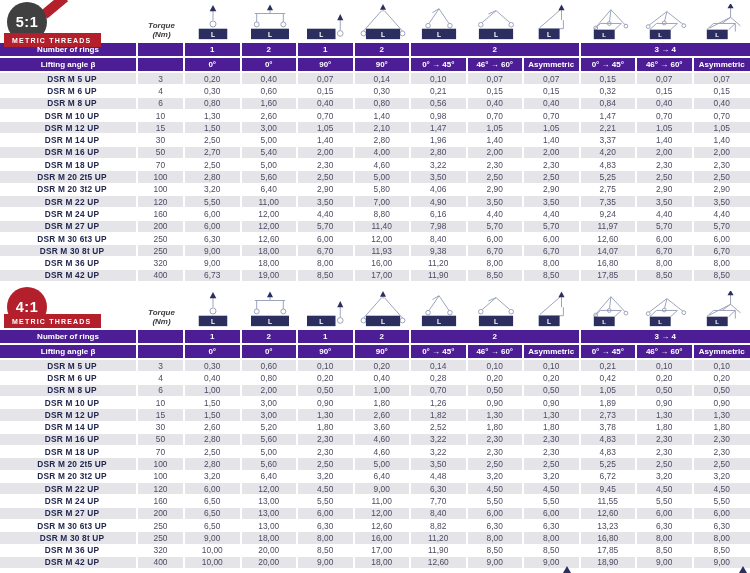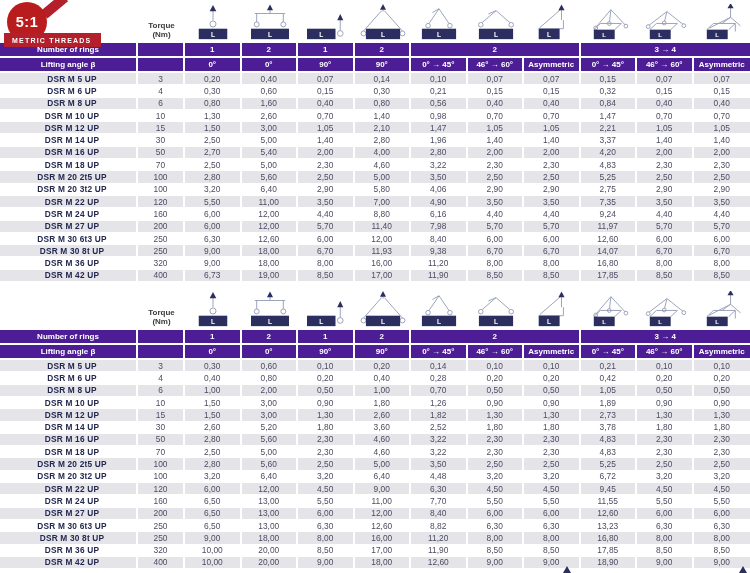--- a/index.html
+++ b/index.html
@@ -27,21 +27,21 @@
     background:#b3202b;transform:rotate(-40deg);z-index:1;
   }
   .metric-threads{
     position:absolute;left:4px;bottom:-4px;background:#b3202b;color:#fff;
     font-size:7px;font-weight:bold;letter-spacing:1.2px;
     padding:3.5px 10px 3.5px 8px;z-index:3;white-space:nowrap;
   }
   .later .metric-threads{bottom:2px;}
   .torque-head{
     grid-column:2;align-self:end;padding-bottom:3px;text-align:center;
-    font-size:8px;font-weight:bold;color:#3b3b3b;line-height:1.2;
+    font-size:8px;font-weight:bold;color:#3b3b3b;line-height:1.2;font-style:italic;
   }
   .icon-cell{display:flex;align-items:flex-end;justify-content:center;padding-bottom:1px;}
   .icon-cell svg{display:block;}
 
   table.load-table{
     width:750px;border-collapse:separate;border-spacing:0;table-layout:fixed;
   }
   table.load-table th, table.load-table td{
     box-sizing:border-box;padding:0;margin:0;text-align:center;vertical-align:middle;
     white-space:nowrap;overflow:hidden;
@@ -70,21 +70,21 @@
 </style>
 </head>
 <body>
 
 <div id="sections">
   <div class="ratio-section">
     <div class="section-head">
       <div class="head-grid">
         <div class="badge-wrap">
           <div class="badge-ribbon"></div>
-          <div class="ratio-badge" style="background: #b91c1c; justify-content: center;">
+          <div class="ratio-badge" style="background: #404040; justify-content: center;">
             <span>5:1</span>
           </div>
           <div class="metric-threads">METRIC THREADS</div>
         </div>
         <div class="torque-head">
           <div>Torque</div>
           <div>(Nm)</div>
         </div>
 
         <div class="icon-cell">
@@ -490,20 +490,27 @@
             <td>8,50</td>
             <td>8,50</td>
           </tr>
         </tbody>
     </table>
   </div>
 
   <div class="ratio-section later">
     <div class="section-head">
       <div class="head-grid">
+        <div class="badge-wrap">
+
+          <div class="ratio-badge" style="background: rgb(179, 32, 43);">
+            <span>4:1</span>
+          </div>
+          <div class="metric-threads">METRIC THREADS</div>
+        </div>
         <div class="torque-head">
           <div>Torque</div>
           <div>(Nm)</div>
         </div>
 
         <div class="icon-cell">
           <svg width="54" height="38" viewBox="0 0 56 40">
             <g stroke="#98a0b8" stroke-width="1" fill="none">
               <path d="M28 6 V17"></path>
                 <circle cx="28" cy="21" r="3.2"></circle>

